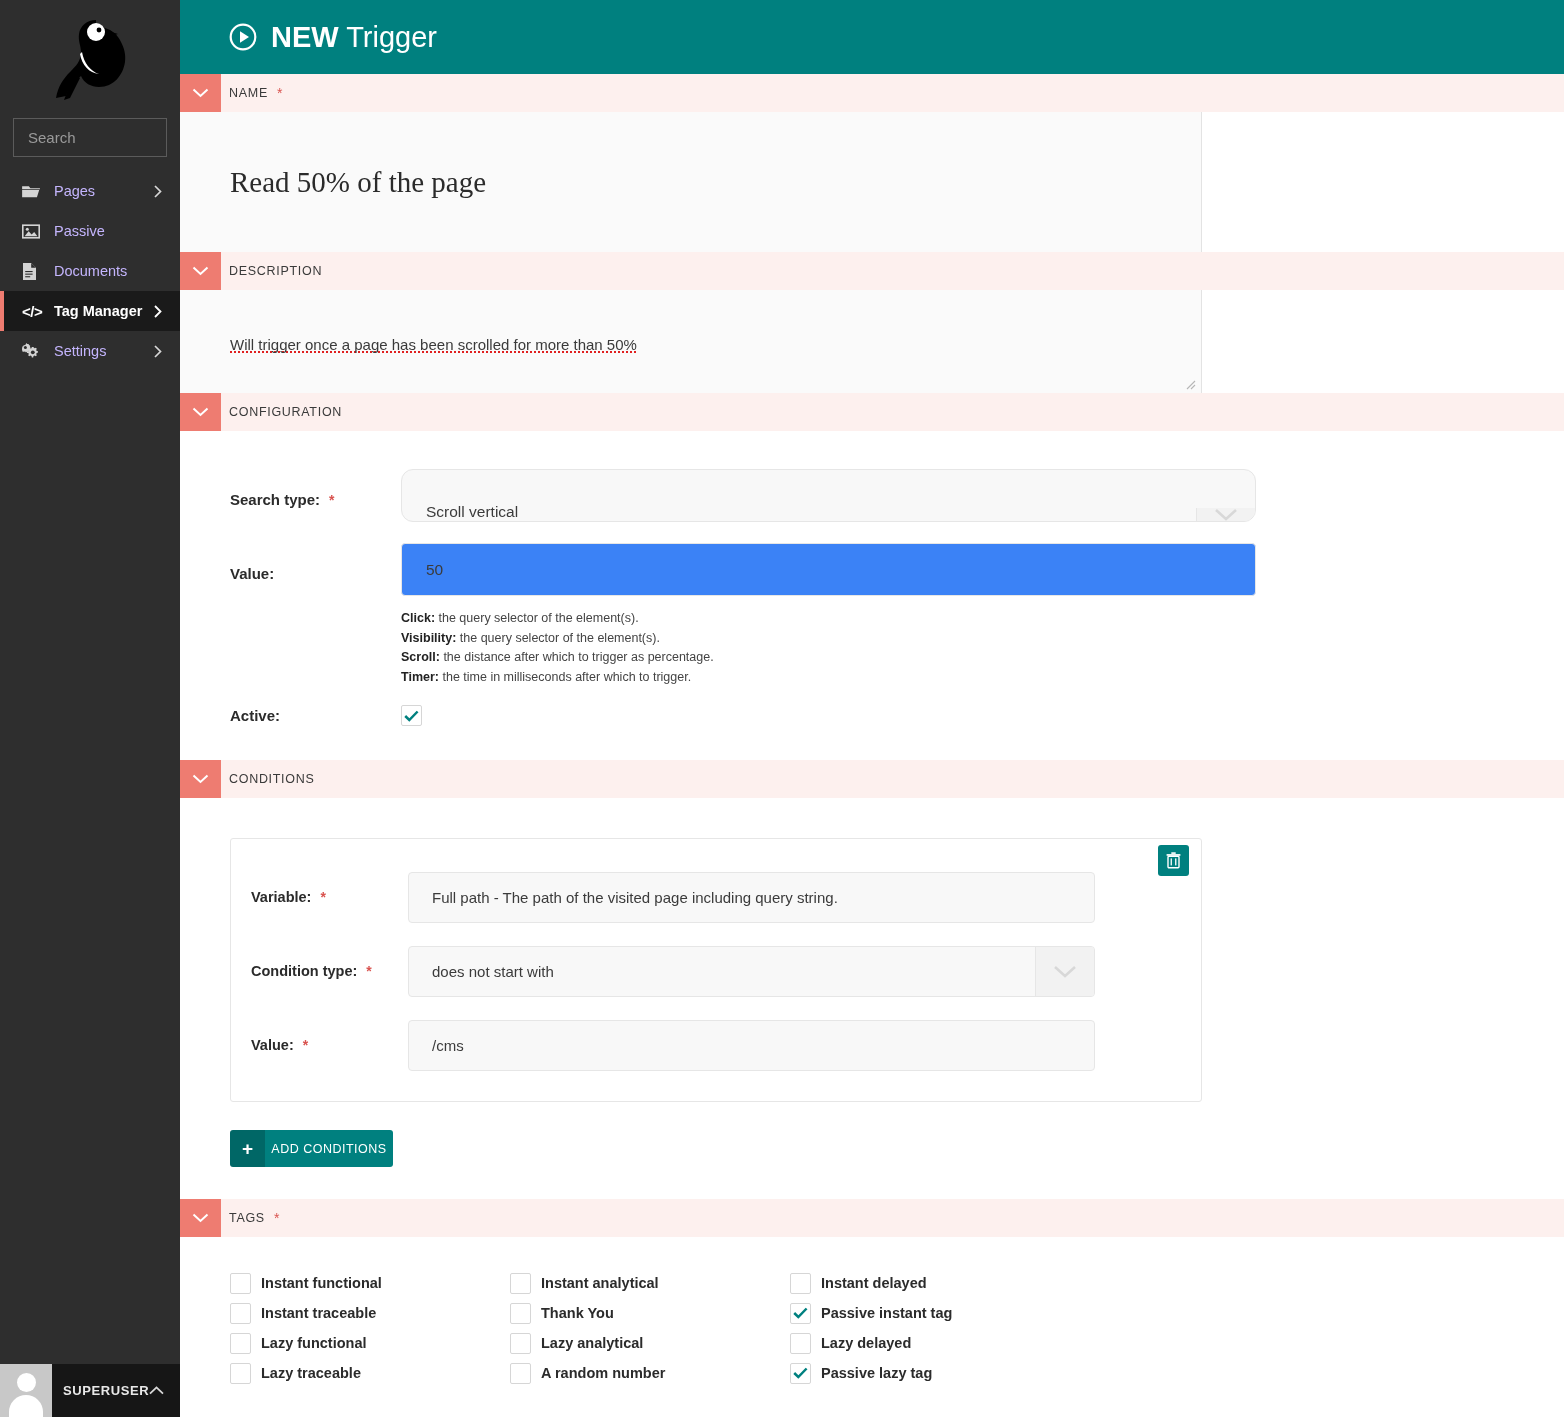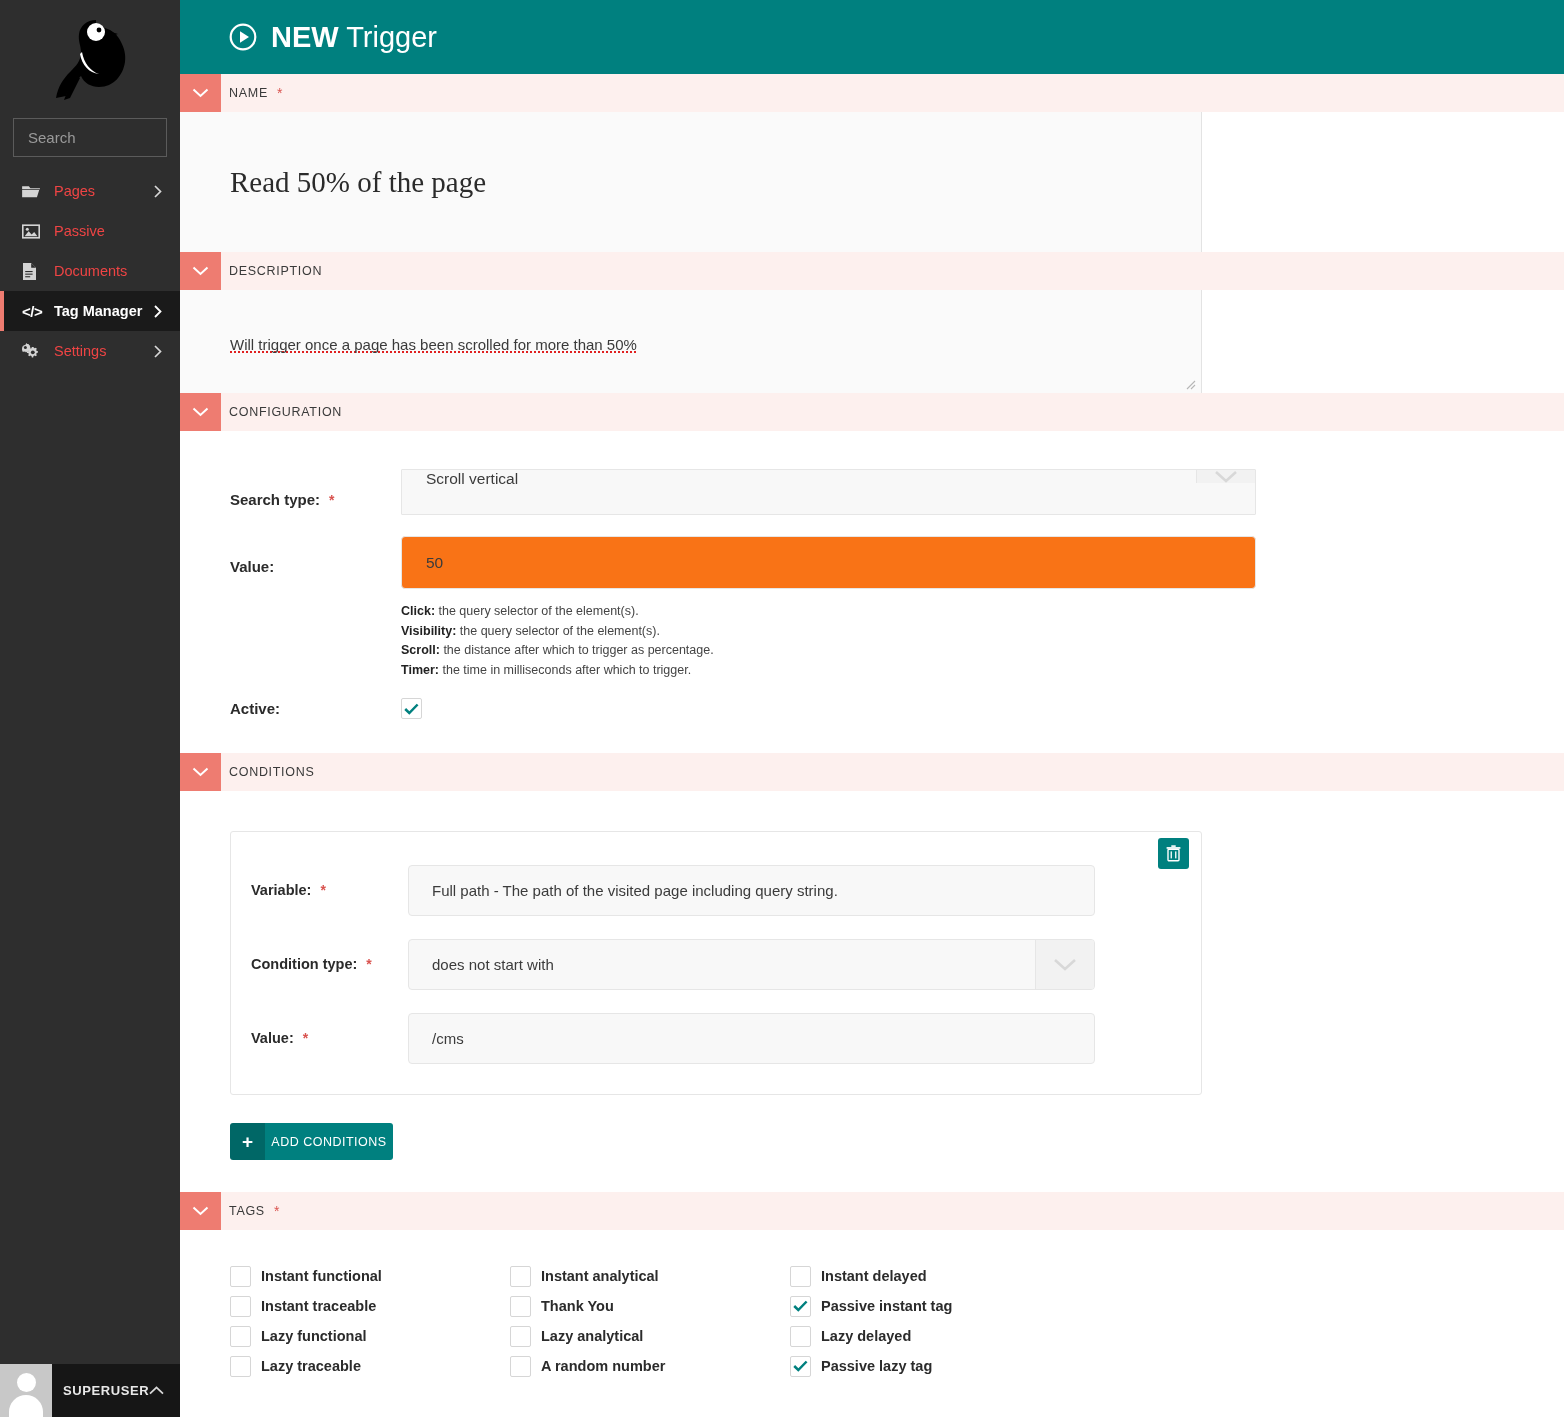--- a/index.html
+++ b/index.html
@@ -41,21 +41,21 @@
   .search-input::placeholder { color: #9a9a9a; }
   .search-icon { width: 15px; height: 15px; flex: none; }
   .search-icon svg { display: block; }
 
   .nav { margin-top: 14px; }
   .nav-item {
     position: relative;
     height: 40px;
     display: flex; align-items: center;
     padding-left: 22px;
-    color: #ef4444;
+    color: #c4b5fd;
     font-size: 14.5px;
     cursor: pointer;
   }
   .nav-item.active {
     background: #1a1a1a;
     font-weight: bold;
     color: #ffffff;
   }
   .nav-item.active::before {
     content: "";
@@ -170,39 +170,39 @@
   .cfg-body { padding: 38px 0 34px 50px; }
   .cfg-row { display: flex; align-items: flex-start; }
   .cfg-label {
     width: 171px; flex: none;
     font-size: 15px; font-weight: bold; color: #2b2b2b;
     padding-top: 22px;
   }
   .cfg-label .req { font-size: 14px; }
   .ctrl-col { flex: 1; }
   .select-wrap {
-    width: 855px; height: 46px;
-    border: 1px solid #e6e6e6; border-radius: 1px;
+    width: 855px; height: 53px;
+    border: 1px solid #e6e6e6; border-radius: 12px;
     background: #f8f8f8;
-    display: flex; align-items: flex-start;
+    display: flex; align-items: flex-end;
     overflow: hidden;
   }
   .select-val {
     flex: 1; display: flex; align-items: center;
     padding-left: 24px; font-size: 15.5px; color: #3b3b3b;
   }
   .select-arrow {
     width: 59px; border-left: 1px solid #e6e6e6;
     background: #f2f2f2;
     display: flex; align-items: center; justify-content: center;
   }
   .text-input {
     width: 855px; height: 53px;
     border: 1px solid #e6e6e6; border-radius: 4px;
-    background: #f97316;
+    background: #3b82f6;
     display: flex; align-items: center;
     padding-left: 24px;
     font-size: 15.5px; color: #3b3b3b;
   }
   .row-gap { height: 21px; }
   .hint-list { margin-top: 13px; }
   .hint { font-size: 12.5px; color: #444; line-height: 19.5px; }
   .hint b { color: #222; }
 
   .chk-box {

